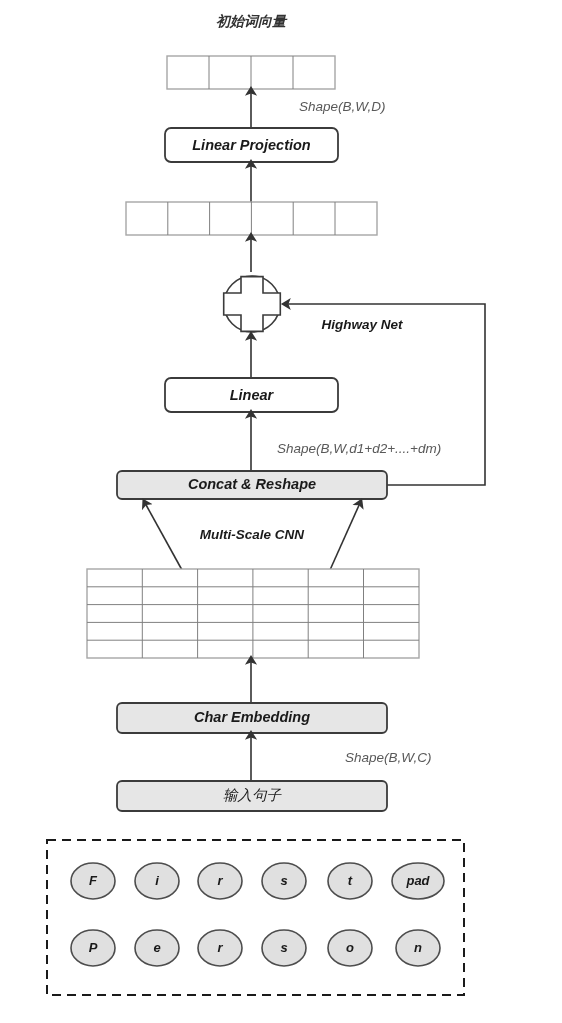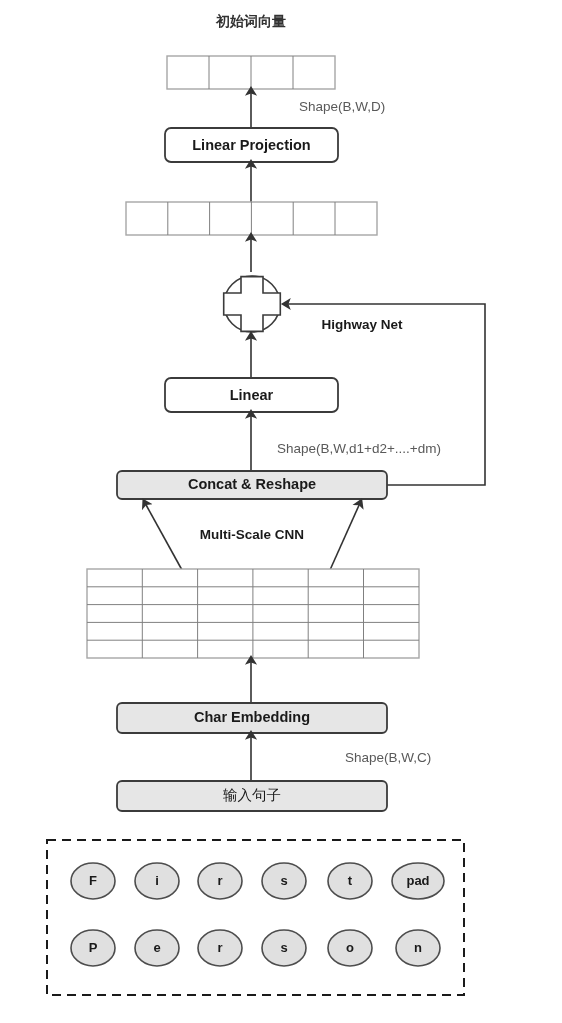--- a/index.html
+++ b/index.html
@@ -13,20 +13,21 @@
     position: relative;
     font-family: "Liberation Sans", "DejaVu Sans", sans-serif;
     overflow: hidden;
   }
   #diagram-root {
     position: absolute;
     left: 0;
     top: 0;
     width: 562px;
     height: 1023px;
+    font-style: italic;
   }
   svg.diagram {
     position: absolute;
     left: 0;
     top: 0;
     width: 562px;
     height: 1023px;
     display: block;
   }
   text {

